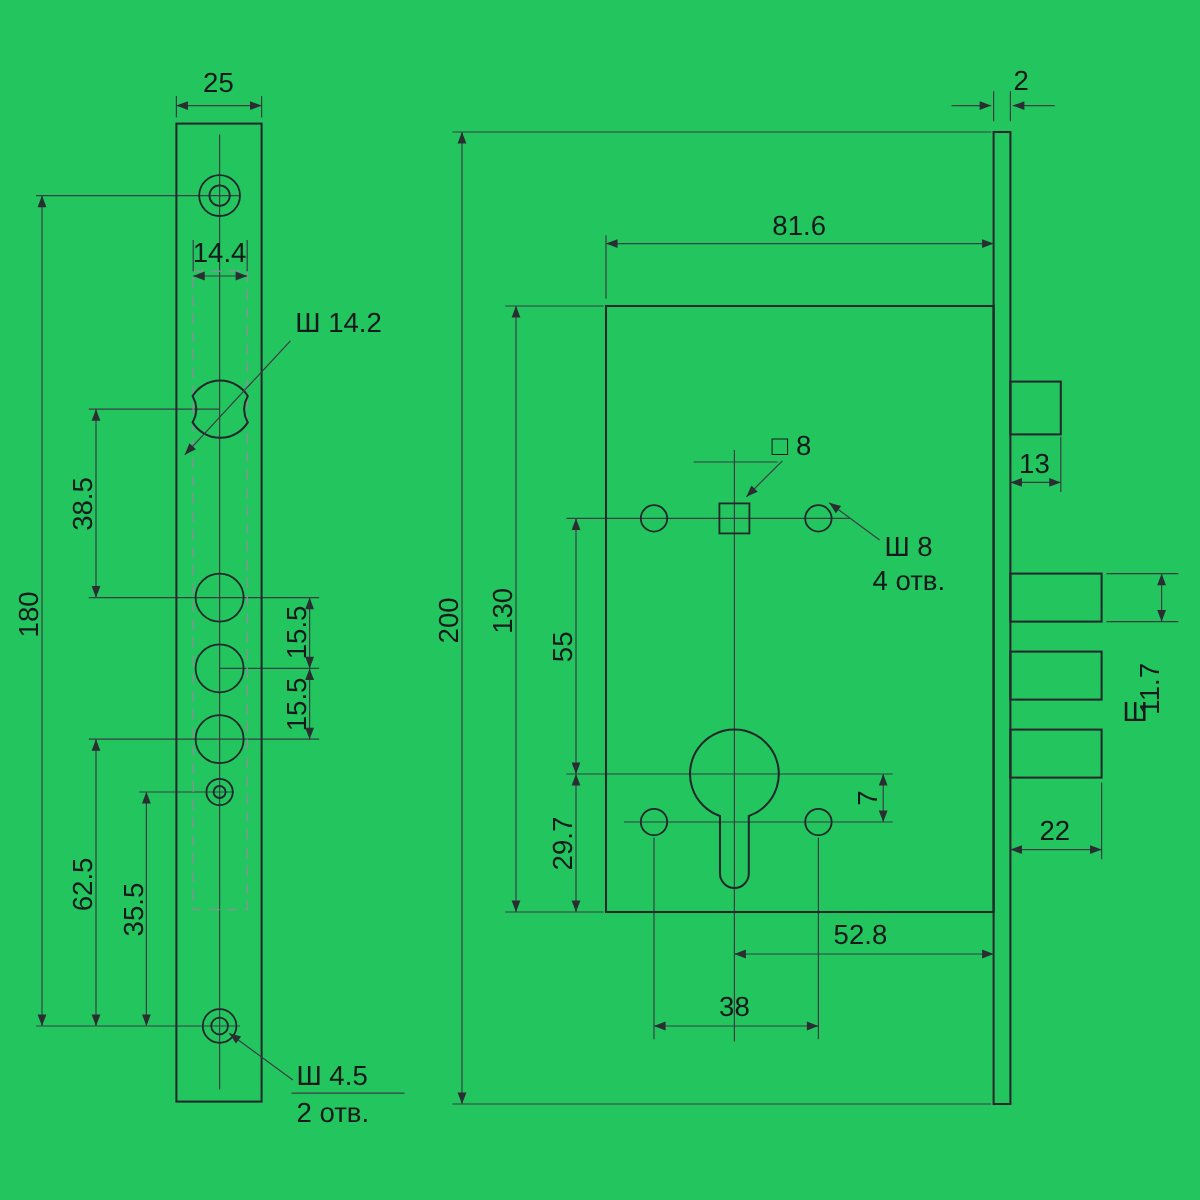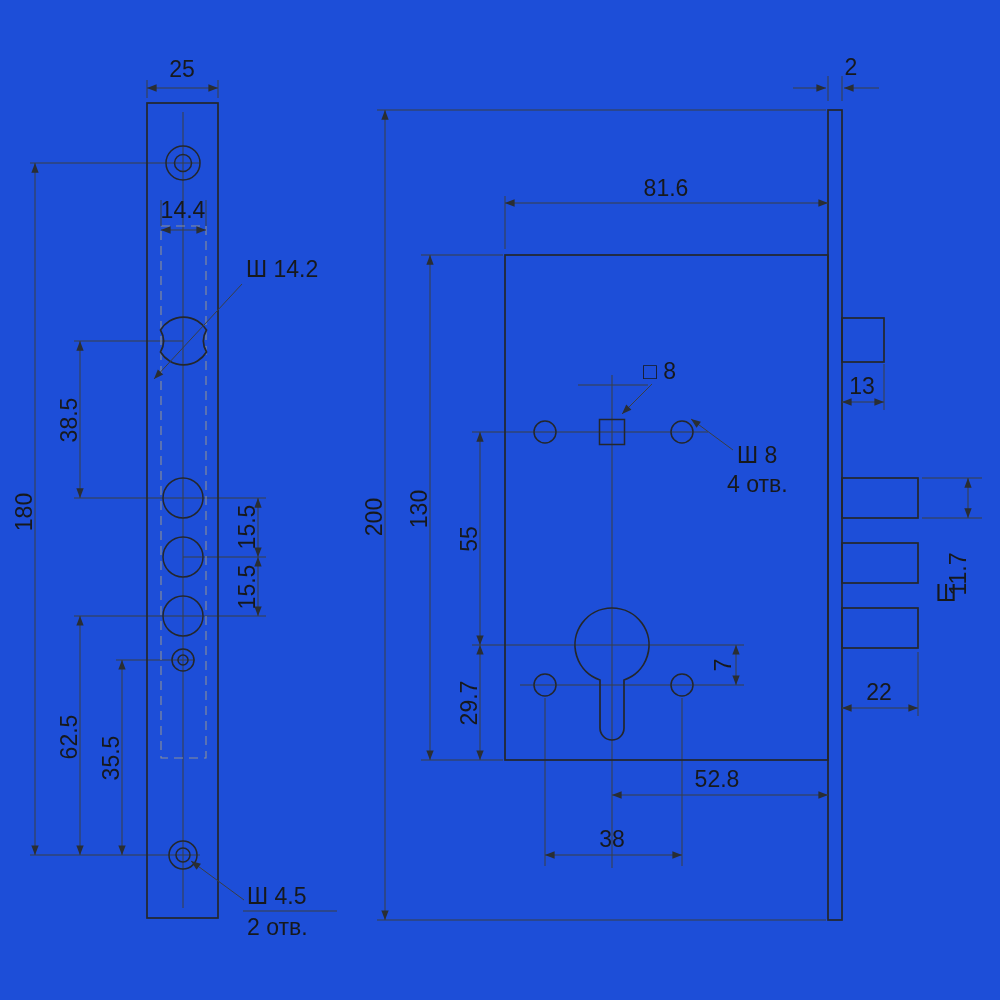--- a/index.html
+++ b/index.html
@@ -1,16 +1,16 @@
 <!DOCTYPE html>
 <html><head>
 <meta charset="utf-8">
 <style>
   html,body{margin:0;padding:0;background:#ffffff;}
-  .stage{position:relative;width:1000px;height:1000px;background:#1d4ed8;overflow:hidden;}
+  .stage{position:relative;width:1000px;height:1000px;background:#22c55e;overflow:hidden;}
   svg{display:block;}
   text{font-family:"Liberation Sans","DejaVu Sans",sans-serif;font-size:23px;fill:#17191c;}
   .obj{stroke:#24272b;stroke-width:1.7;fill:none;}
   .obj2{stroke:#24272b;stroke-width:1.5;fill:none;}
   .dim{stroke:#3a3e43;stroke-width:1;fill:none;}
   .dash{stroke:#8b9096;stroke-width:1.1;fill:none;stroke-dasharray:9 6;}
   .arrows{marker-start:url(#arw);marker-end:url(#arw);}
   .arrow-end{marker-end:url(#arw);}
 </style>
 </head>

